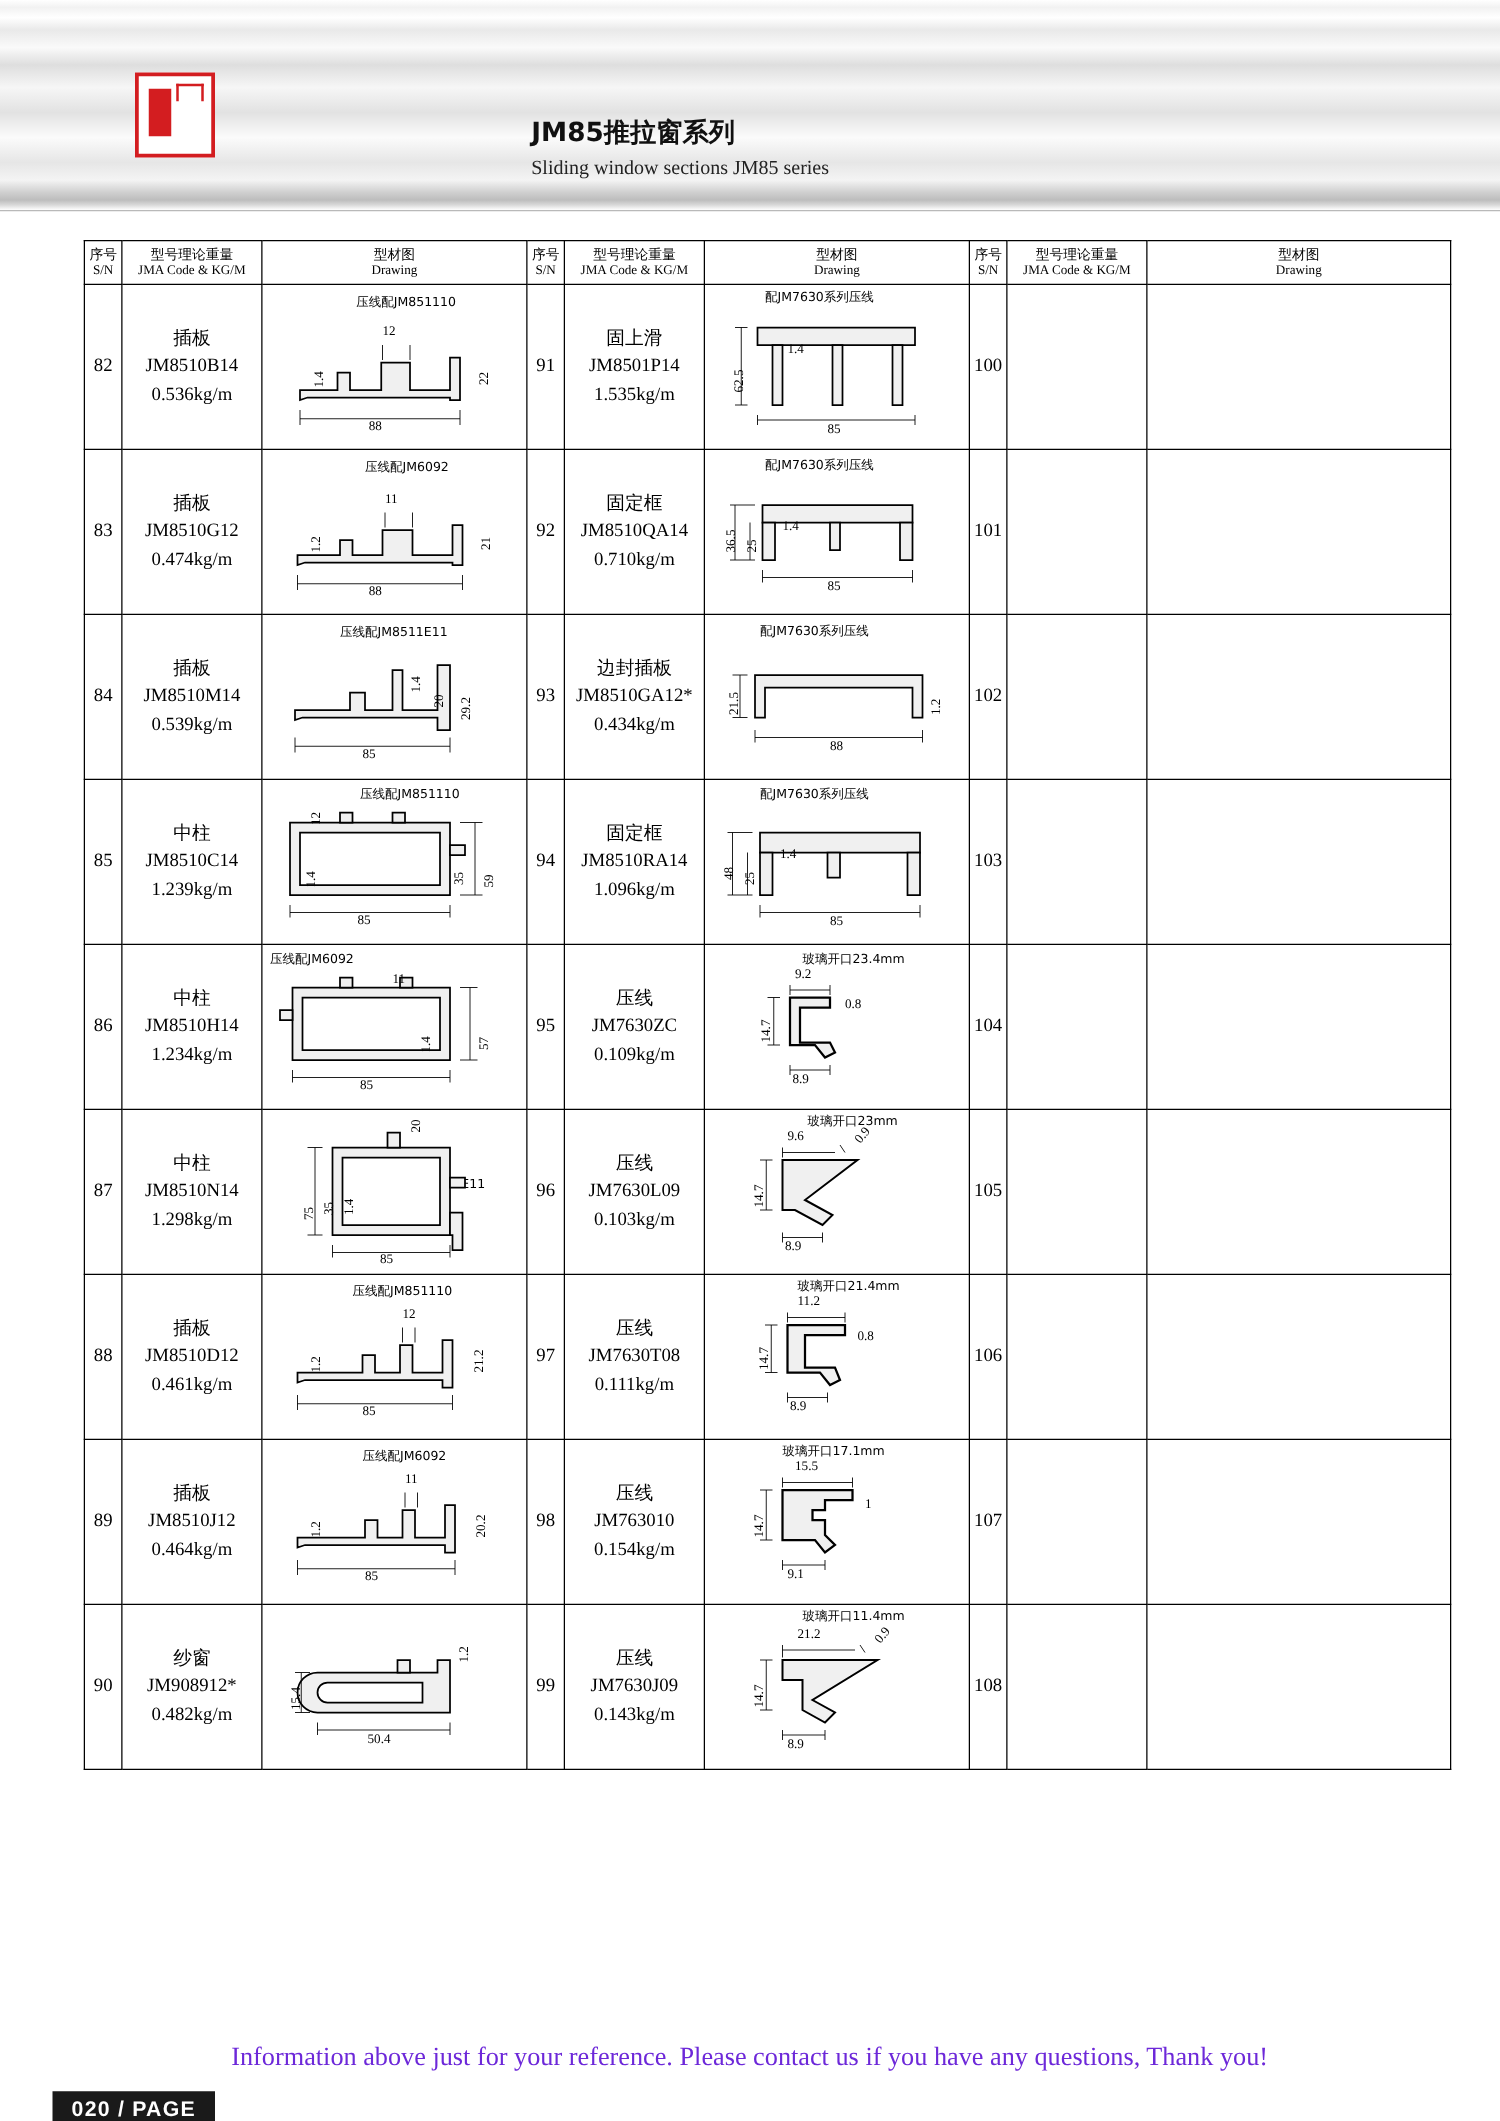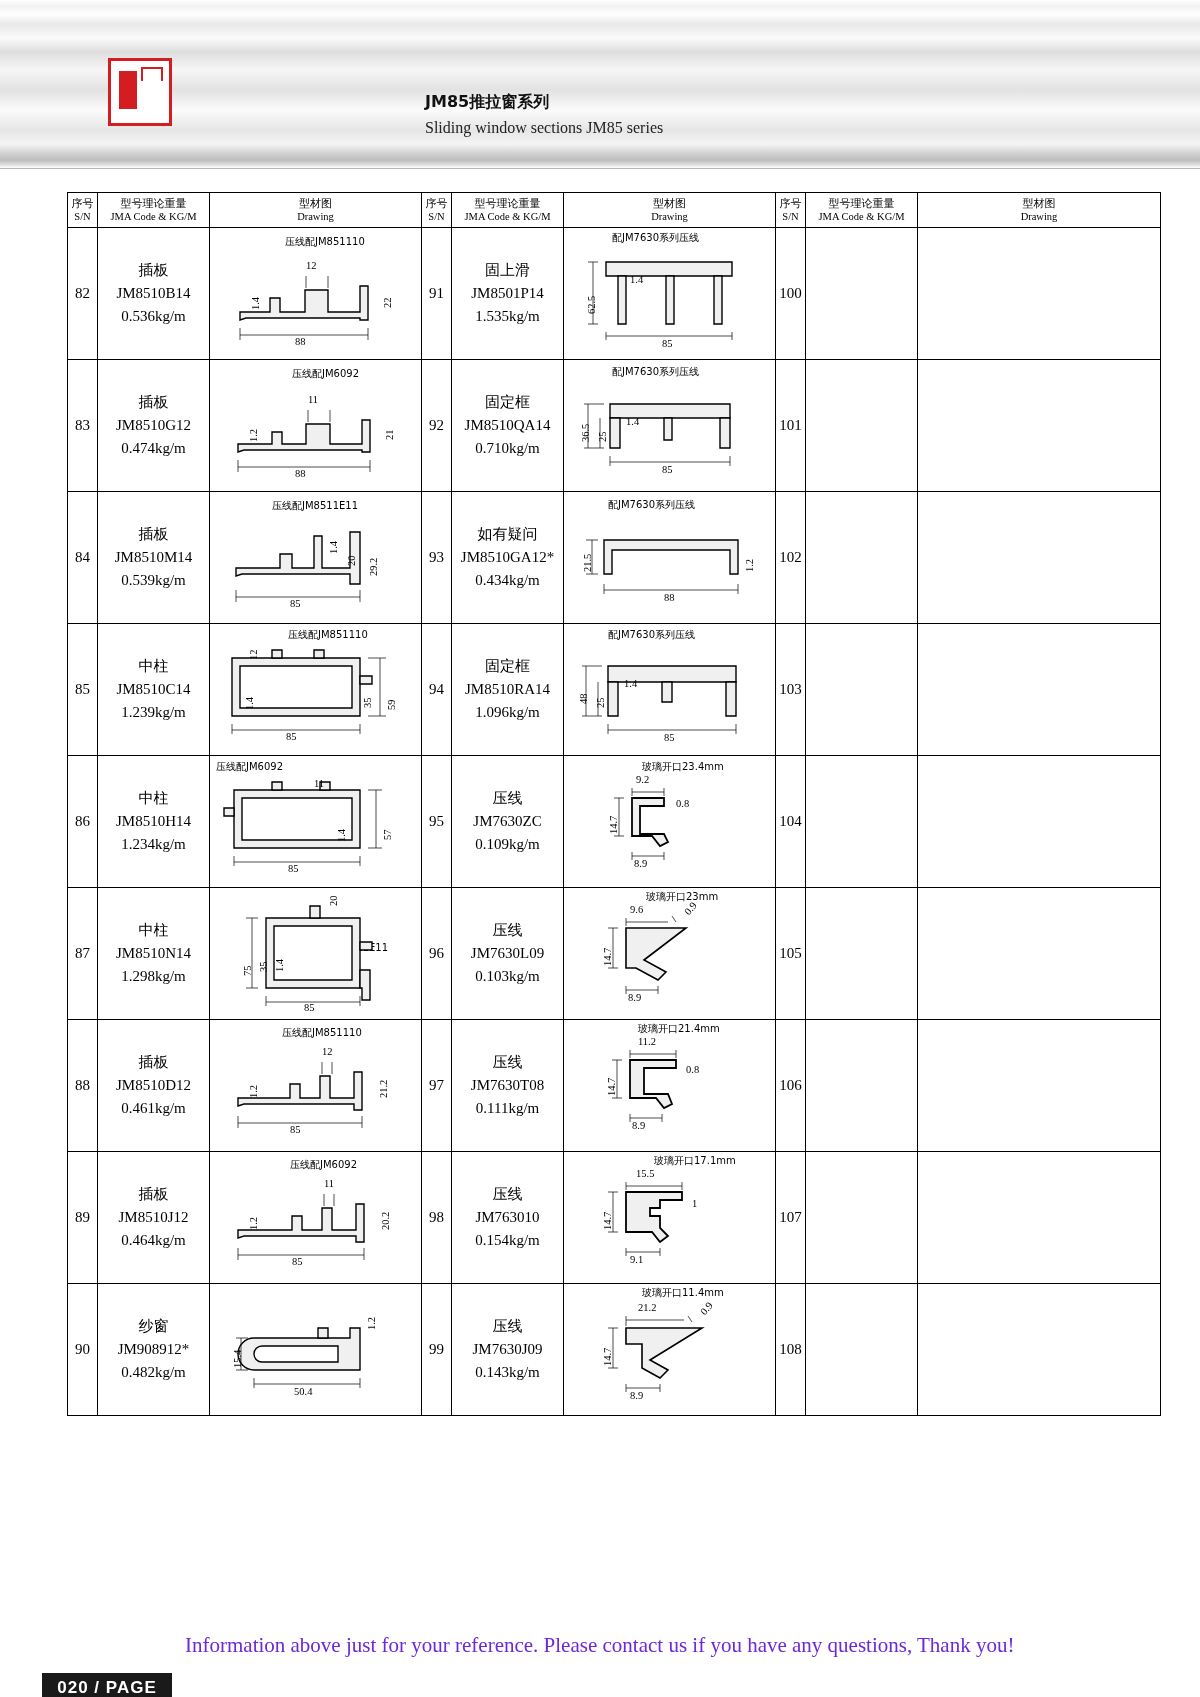--- a/index.html
+++ b/index.html
@@ -59,21 +59,21 @@
     font-family:"Liberation Sans", sans-serif;
   }
   .logo-rule {
     border-top:2px solid #d31d20;
     margin:3px 0 3px 0;
   }
   .title-wrap {
     position:absolute; left:425px; top:92px;
   }
   .title-cn {
-    font-size:16px; font-weight:bold; color:#111;
+    font-size:21px; font-weight:bold; color:#111;
     font-family:"DejaVu Sans", sans-serif;
   }
   .title-en {
     font-size:16px; color:#222; margin-top:6px;
     font-family:"Liberation Serif", serif;
   }
 
   
   .table-area {
     position:absolute;
@@ -368,21 +368,21 @@
         </g>
       </svg>
       <span class="dim v" style="left:118px; top:62px;">1.4</span>
       <span class="dim v" style="left:136px; top:74px;">20</span>
       <span class="dim v" style="left:158px; top:84px;">29.2</span>
       <span class="dim" style="left:80px; top:106px;">85</span>
     </td>
 
     <td class="sn-cell">93</td>
     <td class="code-cell">
-      <div class="nm">如有疑问</div>
+      <div class="nm">边封插板</div>
       <div>JM8510GA12*</div>
       <div>0.434kg/m</div>
     </td>
     <td class="draw-cell">
       <span class="note cn" style="left:44px; top:6px;">配JM7630系列压线</span>
       <svg class="prof" width="212" height="131">
         <g stroke="#000" fill="#f0f0f0" stroke-width="1.4">
           <path d="M40,48 L174,48 L174,82 L166,82 L166,58 L48,58 L48,82 L40,82 Z"></path>
         </g>
         <g stroke="#000" stroke-width="0.7">
@@ -697,21 +697,21 @@
       <span class="dim" style="left:82px; top:104px;">85</span>
     </td>
 
     <td class="sn-cell">98</td>
     <td class="code-cell">
       <div class="nm">压线</div>
       <div>JM763010</div>
       <div>0.154kg/m</div>
     </td>
     <td class="draw-cell">
-      <span class="note cn" style="left:90px; top:2px;">玻璃开口17.1mm</span>
+      <span class="note cn" style="left:62px; top:2px;">玻璃开口17.1mm</span>
       <svg class="prof" width="212" height="131">
         <g stroke="#000" fill="#f0f0f0" stroke-width="1.8">
           <path d="M62,40 L118,40 L118,48 L96,48 L96,56 L86,56 L86,64 L96,64 L96,76 L104,84 L96,90 L88,80 L62,80 Z"></path>
         </g>
         <g stroke="#000" stroke-width="0.7">
           <line x1="62" y1="30" x2="62" y2="38"></line>
           <line x1="118" y1="30" x2="118" y2="38"></line>
           <line x1="62" y1="34" x2="118" y2="34"></line>
           <line x1="54" y1="40" x2="44" y2="40"></line>
           <line x1="54" y1="80" x2="44" y2="80"></line>

